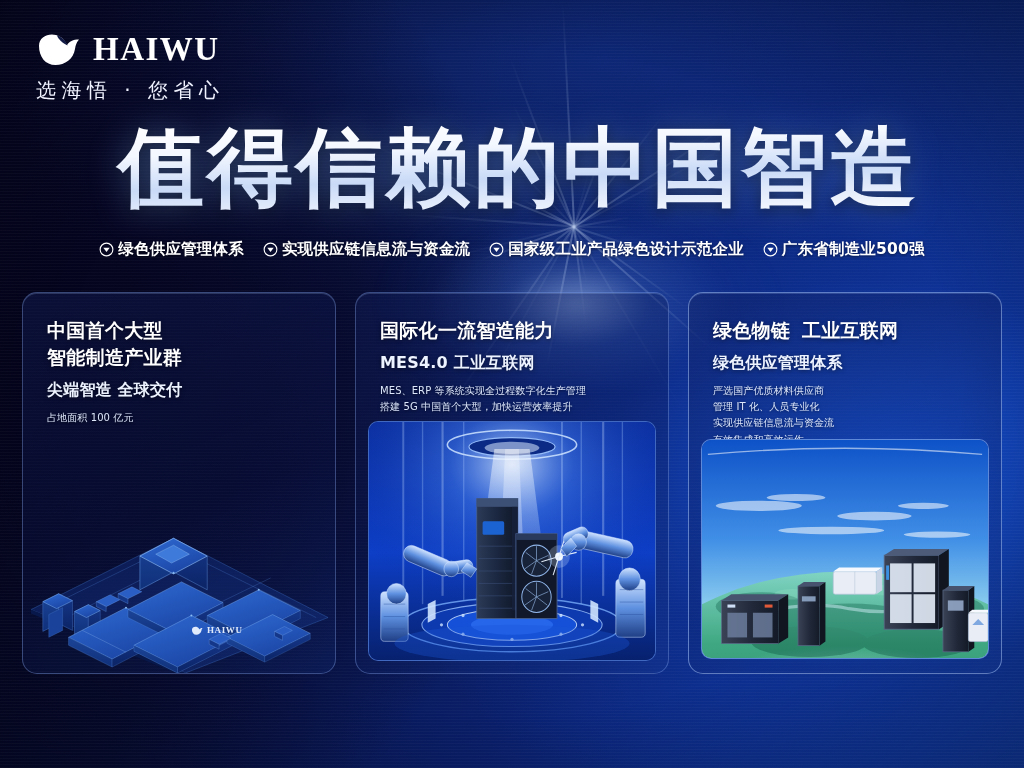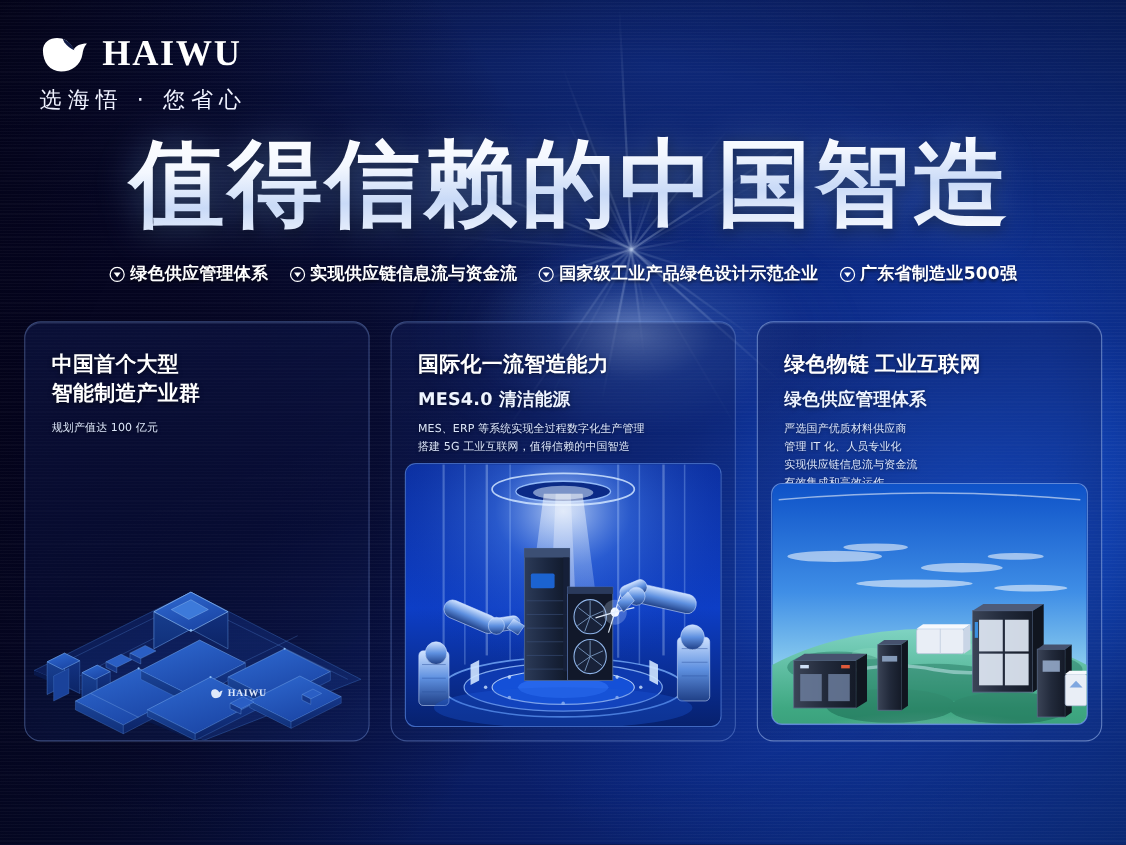--- a/index.html
+++ b/index.html
@@ -87,21 +87,21 @@
     border:1px solid rgba(150,185,255,0.34);
     background:linear-gradient(160deg, rgba(20,34,96,0.40) 0%, rgba(12,26,84,0.26) 55%, rgba(26,62,150,0.20) 100%);
     overflow:hidden;
     box-shadow:inset 0 1px 0 rgba(190,215,255,.18);
   }
   .card-3 { border-color:rgba(175,205,255,0.50); }
   .card-inner { position:absolute; inset:0; padding:26px 24px 0 24px; }
 
   .c-title {
     font-size:19px; font-weight:700; line-height:1.42; color:#ffffff;
-    font-family:Liberation Serif, serif; letter-spacing:.3px;
+    font-family:Liberation Mono, monospace; letter-spacing:.3px;
     text-shadow:0 1px 4px rgba(0,0,0,.5);
   }
   .c-sub {
     margin-top:7px; font-size:16px; font-weight:700; color:#eef4ff; letter-spacing:.2px;
     font-family:"DejaVu Sans","Liberation Sans",sans-serif;
     text-shadow:0 1px 4px rgba(0,0,0,.5);
   }
   .c-list { margin-top:9px; }
   .c-list div {
     font-size:10px; line-height:1.62; color:#dde7fb; letter-spacing:.1px;
@@ -225,22 +225,23 @@
 </div>
 
 <div id="cards">
 
   <div class="card card-1">
     <div class="card-inner">
       <div class="c-title">
         <div>中国首个大型</div>
         <div>智能制造产业群</div>
       </div>
+      <div class="c-sub">尖端智造  全球交付</div>
       <div class="c-list">
-        <div>规划产值达 100 亿元</div>
+        <div>占地面积 100 亿元</div>
       </div>
     </div>
 
     <div class="art1">
       <svg viewBox="0 0 315 232" preserveAspectRatio="xMidYMax meet" aria-hidden="true">
         <defs>
           <linearGradient id="gTop" x1="0" y1="0" x2="0.6" y2="1">
             <stop offset="0" stop-color="#2f6ad2"></stop>
               <stop offset="1" stop-color="#1b46a6"></stop>
           </linearGradient>
@@ -375,24 +376,24 @@
         <span class="t">HAIWU</span>
       </div>
     </div>
   </div>
 
   <div class="card card-2">
     <div class="card-inner">
       <div class="c-title">
         <div>国际化一流智造能力</div>
       </div>
-      <div class="c-sub">MES4.0 清洁能源</div>
+      <div class="c-sub">MES4.0 工业互联网</div>
       <div class="c-list">
         <div>MES、ERP 等系统实现全过程数字化生产管理</div>
-        <div>搭建 5G 工业互联网，值得信赖的中国智造</div>
+        <div>搭建 5G 中国首个大型，加快运营效率提升</div>
       </div>
     </div>
 
     <div class="art2">
       <svg viewBox="0 0 292 230" preserveAspectRatio="none" aria-hidden="true">
         <defs>
           <linearGradient id="c2bg" x1="0" y1="0" x2="0" y2="1">
             <stop offset="0" stop-color="#0a2ea0"></stop>
               <stop offset="0.55" stop-color="#0d3ec6"></stop>
               <stop offset="1" stop-color="#07216e"></stop>

